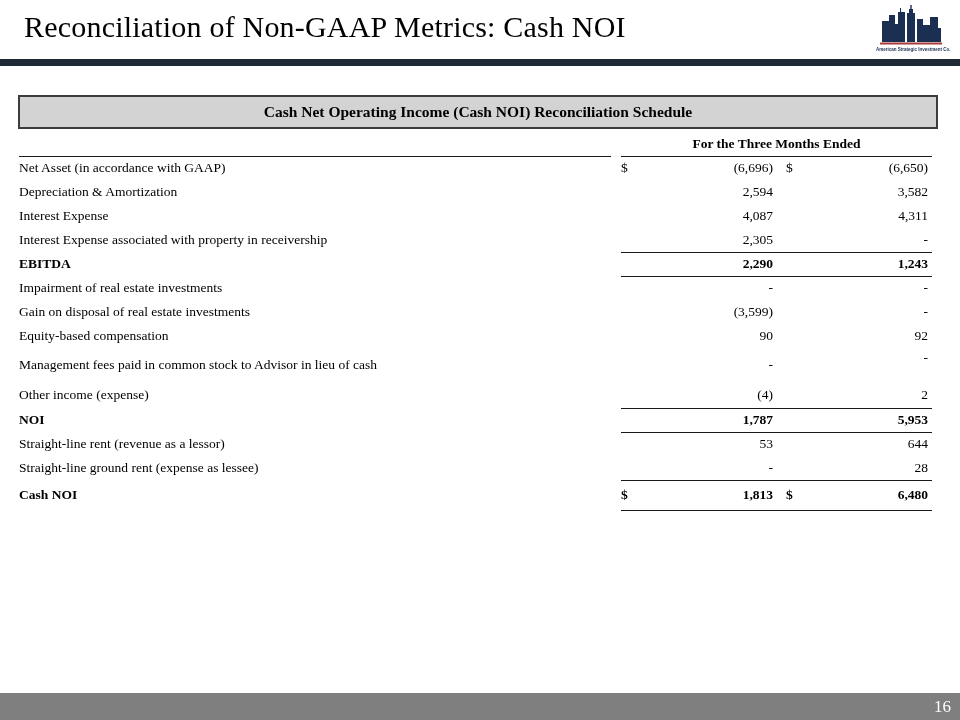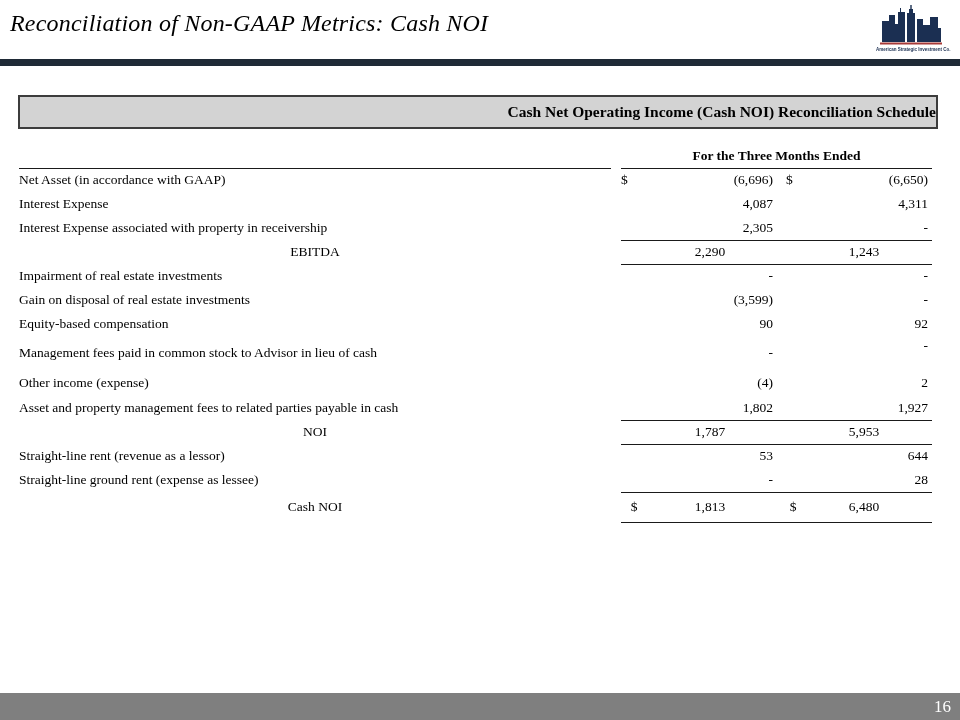--- a/index.html
+++ b/index.html
@@ -8,25 +8,24 @@
     background: #ffffff;
     position: relative;
     overflow: hidden;
     font-family: "Liberation Serif", serif;
     color: #000;
   }
 
   
   .slide-title {
     position: absolute;
-    left: 10px; top: 10px;
-    font-size: 24px;
+    left: 24px; top: 10px;
+    font-size: 30px;
     letter-spacing: 0.2px;
     white-space: nowrap;
-    font-style: italic;
   }
   .logo {
     position: absolute;
     right: 14px; top: 4px;
     width: 70px;
     text-align: center;
   }
   .logo svg { display: block; margin: 0 auto; }
   .logo-text {
     font-size: 4.5px;
@@ -43,31 +42,31 @@
     background: #1f2a36;
   }
 
   
   .banner {
     position: absolute;
     left: 18px; top: 95px;
     width: 916px; height: 30px;
     background: #d3d3d3;
     border: 2px solid #3c3c3c;
-    display: flex; align-items: center; justify-content: flex-end;
+    display: flex; align-items: center; justify-content: center;
   }
   .banner span {
     font-size: 15.5px;
     font-weight: bold;
   }
 
   
   table.recon {
     position: absolute;
-    left: 19px; top: 145px;
+    left: 19px; top: 133px;
     width: 913px;
     border-collapse: collapse;
     table-layout: fixed;
     font-size: 13.5px;
   }
   table.recon td, table.recon th { padding: 0; font-weight: normal; }
   col.c-lbl { width: 592px; }
   col.c-sp  { width: 10px; }
   col.c-s1  { width: 26px; }
   col.c-v1  { width: 126px; }
@@ -88,21 +87,21 @@
   tr.hdr2 .sp { border-bottom: none; }
 
   tr.row { height: 24px; }
   tr.row td { vertical-align: middle; }
   td.lbl { text-align: left; }
   td.sym { text-align: left; padding-left: 9px; }
   td.sym.s2 { padding-left: 13px; }
   td.val { text-align: right; }
   td.val.v2 { padding-right: 4px; }
 
-  tr.total td { font-weight: normal; text-align: center; }
+  tr.total td { font-weight: bold; }
   tr.total td.n { border-top: 1.5px solid #1a1a1a; border-bottom: 1.5px solid #1a1a1a; }
   tr.tall { height: 34px; }
   tr.tall td.v2 { vertical-align: top; line-height: 13px; padding-top: 3px; }
   tr.mid { height: 26px; }
   tr.cash { height: 30px; }
 
   
   .footer-bar {
     position: absolute;
     left: 0; bottom: 0;
@@ -168,20 +167,28 @@
 
   <tr class="row">
     <td class="lbl">Net Asset (in accordance with GAAP)</td>
         <td class="sp"></td>
     <td class="n sym">$</td>
     <td class="n val v1">(6,696)</td>
     <td class="n sym s2">$</td>
     <td class="n val v2">(6,650)</td>
   </tr>
 
+  <tr class="row">
+    <td class="lbl">Depreciation &amp; Amortization</td>
+        <td class="sp"></td>
+    <td class="n sym"></td>
+    <td class="n val v1">2,594</td>
+    <td class="n sym s2"></td>
+    <td class="n val v2">3,582</td>
+  </tr>
 
   <tr class="row">
     <td class="lbl">Interest Expense</td>
         <td class="sp"></td>
     <td class="n sym"></td>
     <td class="n val v1">4,087</td>
     <td class="n sym s2"></td>
     <td class="n val v2">4,311</td>
   </tr>
 
@@ -242,28 +249,20 @@
   <tr class="row mid">
     <td class="lbl">Other income (expense)</td>
         <td class="sp"></td>
     <td class="n sym"></td>
     <td class="n val v1">(4)</td>
     <td class="n sym s2"></td>
     <td class="n val v2">2</td>
   </tr>
 
 
-  <tr class="row">
-    <td class="lbl">Asset and property management fees to related parties payable in cash</td>
-        <td class="sp"></td>
-    <td class="n sym"></td>
-    <td class="n val v1">1,802</td>
-    <td class="n sym s2"></td>
-    <td class="n val v2">1,927</td>
-  </tr>
 
 
   <tr class="row total">
     <td class="lbl">NOI</td>
         <td class="sp"></td>
     <td class="n sym"></td>
     <td class="n val v1">1,787</td>
     <td class="n sym s2"></td>
     <td class="n val v2">5,953</td>
   </tr>

